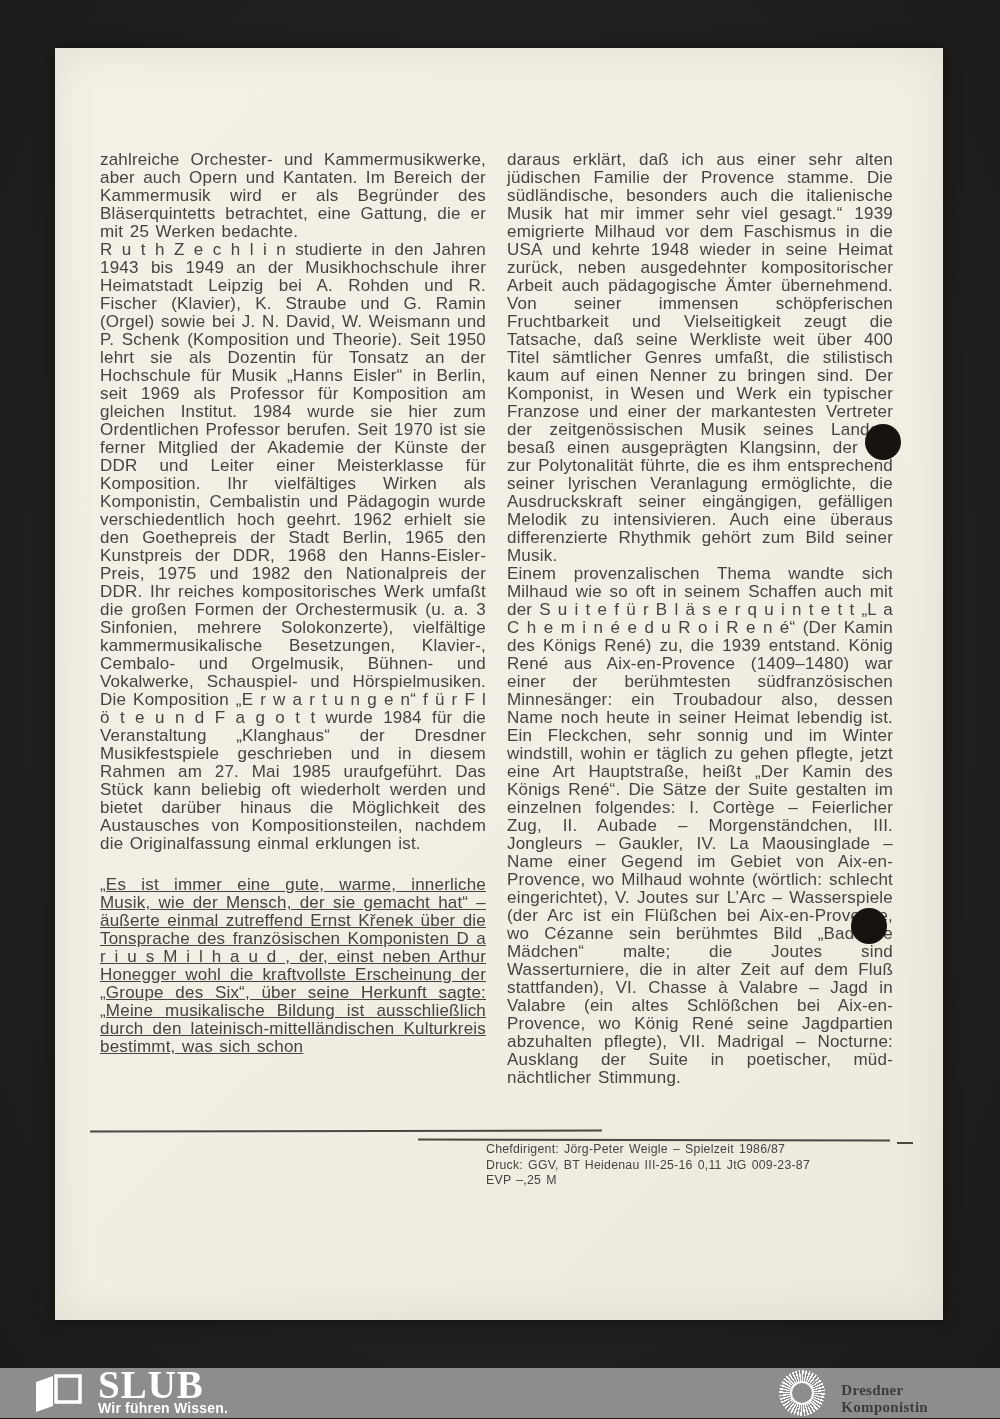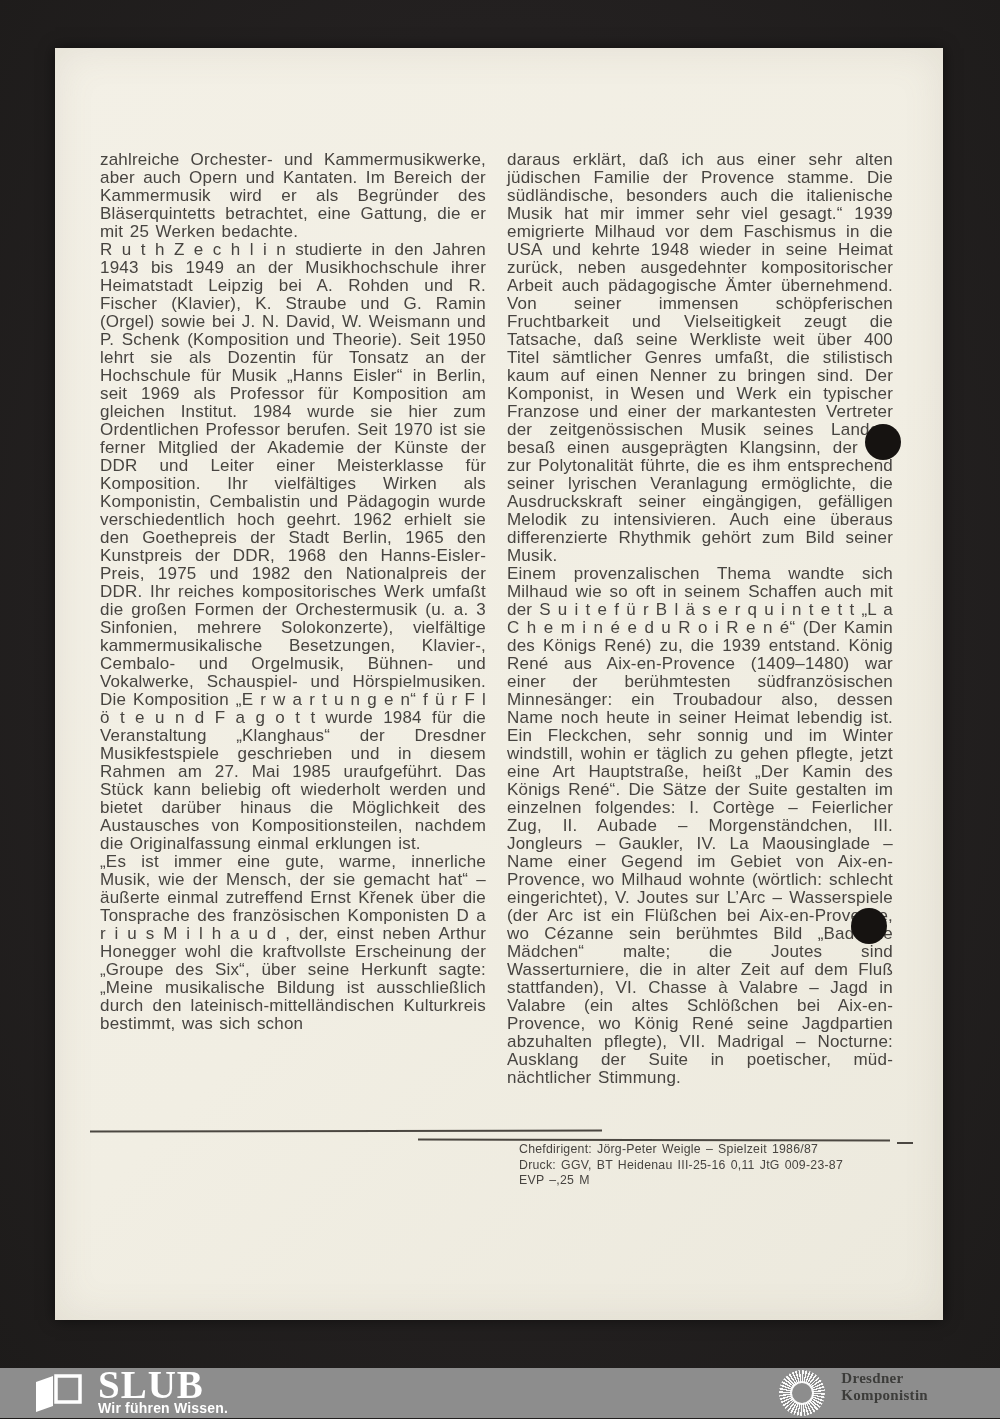--- a/index.html
+++ b/index.html
@@ -16,30 +16,30 @@
     position:absolute;left:55px;top:48px;width:888px;height:1272px;
     background:linear-gradient(135deg,#f3f0e6 0%,#f1eee3 55%,#ece9dd 100%);
     box-shadow:0 0 14px rgba(0,0,0,0.55), inset 0 0 40px rgba(120,110,90,0.12);
   }
   .col{position:absolute;color:#474440;font-size:17px;line-height:18px;
     text-align:justify;letter-spacing:0.2px;word-spacing:1.6px;}
   .col p{margin:0;}
   .col-left{left:45px;top:103px;width:386px;}
   .col-right{left:452px;top:103px;width:386px;}
   .col-left p.gap-lg{}
-  .col-left p.gap-md{}
+  .col-left p.gap-md{margin-top:23px;text-decoration:underline;}
   
   .divider{position:absolute;height:2px;background:#4b4741;}
   .divider.seg-a{left:35px;top:1082px;width:512px;transform:rotate(-0.12deg);}
   .divider.seg-b{left:363px;top:1091px;width:472px;transform:rotate(0.1deg);}
   .divider.seg-c{left:842px;top:1094px;width:16px;}
   .imprint{position:absolute;top:1094px;color:#474440;font-size:12.3px;
     line-height:15.6px;letter-spacing:0.25px;word-spacing:1.4px;}
   .imprint-left{left:45px;width:390px;}
-  .imprint-right{left:464px;width:386px;}
+  .imprint-right{left:431px;width:386px;}
   .imprint .ta-right{text-align:left;}
   
   .punch-hole{position:absolute;width:36px;height:36px;border-radius:50%;
     background:#161311;}
   .hole-1{left:810px;top:376px;}
   .hole-2{left:796px;top:860px;}
   
   .brand-bar{
     position:absolute;left:0;top:1368px;width:1000px;height:50px;
     background:#8d8d8d;display:flex;align-items:center;justify-content:space-between;
@@ -49,21 +49,21 @@
   .slub-textblock{margin-left:14px;}
   .slub-name{
     font-family:"Liberation Serif", serif;font-weight:bold;color:#ffffff;
     font-size:39px;line-height:28px;letter-spacing:1px;
   }
   .slub-tagline{
     font-weight:bold;color:#ffffff;font-size:14px;line-height:15px;margin-top:2px;
     letter-spacing:0.2px;
     text-align:center;
   }
-  .partner-brand{display:flex;align-items:flex-start;margin-right:72px;}
+  .partner-brand{display:flex;align-items:flex-end;margin-right:72px;}
   .starburst{
     width:46px;height:46px;border-radius:50%;position:relative;
     background:repeating-conic-gradient(rgba(255,255,255,0.95) 0deg 4.5deg, rgba(141,141,141,0) 4.5deg 9deg);
   }
   .starburst::after{
     content:"";position:absolute;left:50%;top:50%;width:20px;height:20px;
     transform:translate(-50%,-50%);border-radius:50%;background:#8d8d8d;
     box-shadow:0 0 0 2px rgba(255,255,255,0.9);
   }
   .partner-name{

